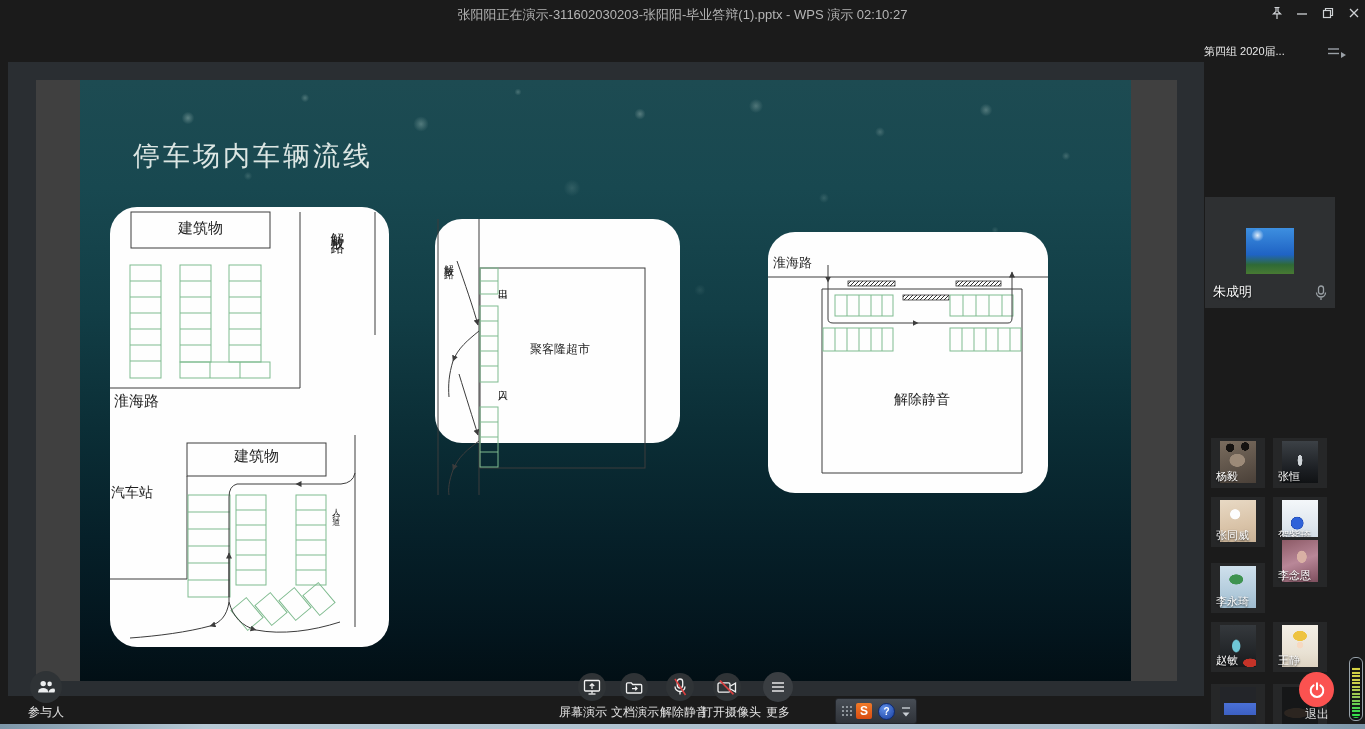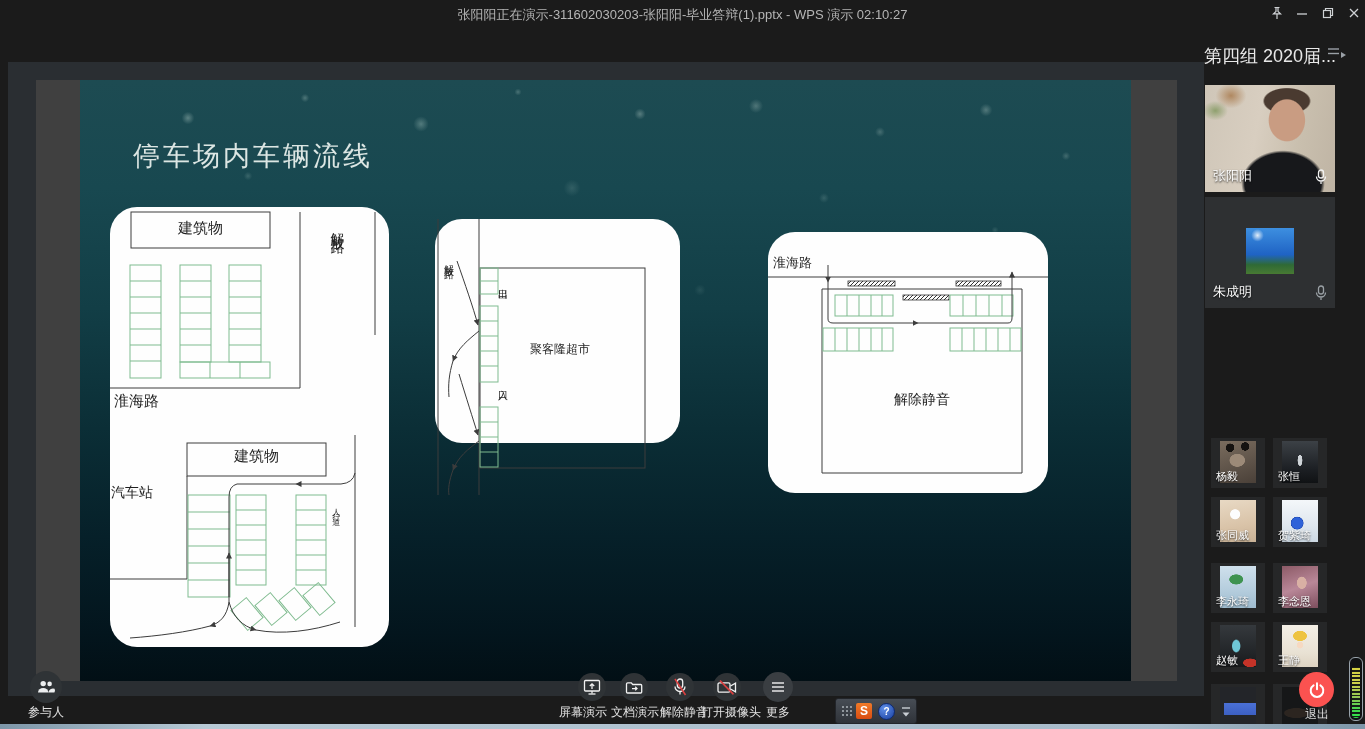--- a/index.html
+++ b/index.html
@@ -40,21 +40,21 @@
   .panelA{left:30px;top:127px;width:279px;height:440px;}
   .panelB{left:355px;top:139px;width:245px;height:224px;}
   .panelC{left:688px;top:152px;width:280px;height:261px;}
   .panel svg{position:absolute;left:0;top:0;}
   .dlabel{position:absolute;color:#1f1f1f;font-family:"Liberation Serif",serif;line-height:1.15;}
   .vlabel{writing-mode:vertical-rl;text-orientation:upright;}
   .ctr{text-align:center;}
 
   
   .sidebar{position:absolute;left:1204px;top:0;width:161px;height:729px;}
-  .sb-header{position:absolute;left:0;top:44px;font-size:18px;color:#e8e8e8;}
+  .sb-header{position:absolute;left:0;top:44px;font-size:11px;color:#e8e8e8;}
   .sb-hicon{position:absolute;left:123px;top:46px;width:20px;height:15px;color:#9aa0a6;}
   .ltile{position:absolute;left:1px;width:130px;background:#2e3032;overflow:hidden;}
   .lname{position:absolute;left:8px;bottom:7px;font-size:13px;color:#fff;
          text-shadow:0 1px 2px rgba(0,0,0,.9);}
   .mic{position:absolute;right:8px;bottom:7px;}
   .stile{position:absolute;width:54px;height:50px;background:#262728;overflow:hidden;}
   .sav{position:absolute;left:9px;top:3px;width:36px;height:42px;}
   .sname{position:absolute;left:5px;bottom:4px;font-size:11px;color:#fff;
          text-shadow:0 1px 2px rgba(0,0,0,.9);}
 
@@ -306,31 +306,20 @@
     <div class="sb-hicon">
       <svg width="20" height="15" viewBox="0 0 20 15">
           <g stroke="currentColor" stroke-width="1.4">
             <line x1="1" y1="3" x2="12" y2="3"></line>
             <line x1="1" y1="7.5" x2="12" y2="7.5"></line>
           </g>
           <path d="M14,6 l5,3 -5,3 z" fill="currentColor"></path>
         </svg>
     </div>
 
-    <div class="ltile" style="top:85px;height:107px">
-      <div class="video1"></div>
-      <span class="lname">张阳阳</span>
-      <svg class="mic" width="12" height="16" viewBox="0 0 12 16" style="color:#f2f2f2">
-          <g stroke="currentColor" stroke-width="1.3" fill="none">
-            <rect x="3.5" y="1" width="5" height="8" rx="2.5"></rect>
-            <path d="M1.5,7.5 a4.5,4.5 0 0 0 9,0"></path>
-            <line x1="6" y1="12.6" x2="6" y2="15"></line>
-          </g>
-        </svg>
-    </div>
 
     <div class="ltile" style="top:197px;height:111px">
       <div class="av-zcm"></div>
       <span class="lname">朱成明</span>
       <svg class="mic" width="12" height="16" viewBox="0 0 12 16" style="color:#9aa0a5">
           <g stroke="currentColor" stroke-width="1.3" fill="none">
             <rect x="3.5" y="1" width="5" height="8" rx="2.5"></rect>
             <path d="M1.5,7.5 a4.5,4.5 0 0 0 9,0"></path>
             <line x1="6" y1="12.6" x2="6" y2="15"></line>
           </g>
@@ -351,21 +340,21 @@
       <span class="sname">张同威</span>
     </div>
     <div class="stile" style="left:69px;top:497px">
       <div class="sav av4"></div>
       <span class="sname">贺紫琦</span>
     </div>
     <div class="stile" style="left:7px;top:563px">
       <div class="sav av5"></div>
       <span class="sname">李永琦</span>
     </div>
-    <div class="stile" style="left:69px;top:563px">
+    <div class="stile" style="left:69px;top:537px">
       <div class="sav av6"></div>
       <span class="sname">李念恩</span>
     </div>
     <div class="stile" style="left:7px;top:622px">
       <div class="sav av7"></div>
       <span class="sname">赵敏</span>
     </div>
     <div class="stile" style="left:69px;top:622px">
       <div class="sav av8"></div>
       <span class="sname">王静</span>

